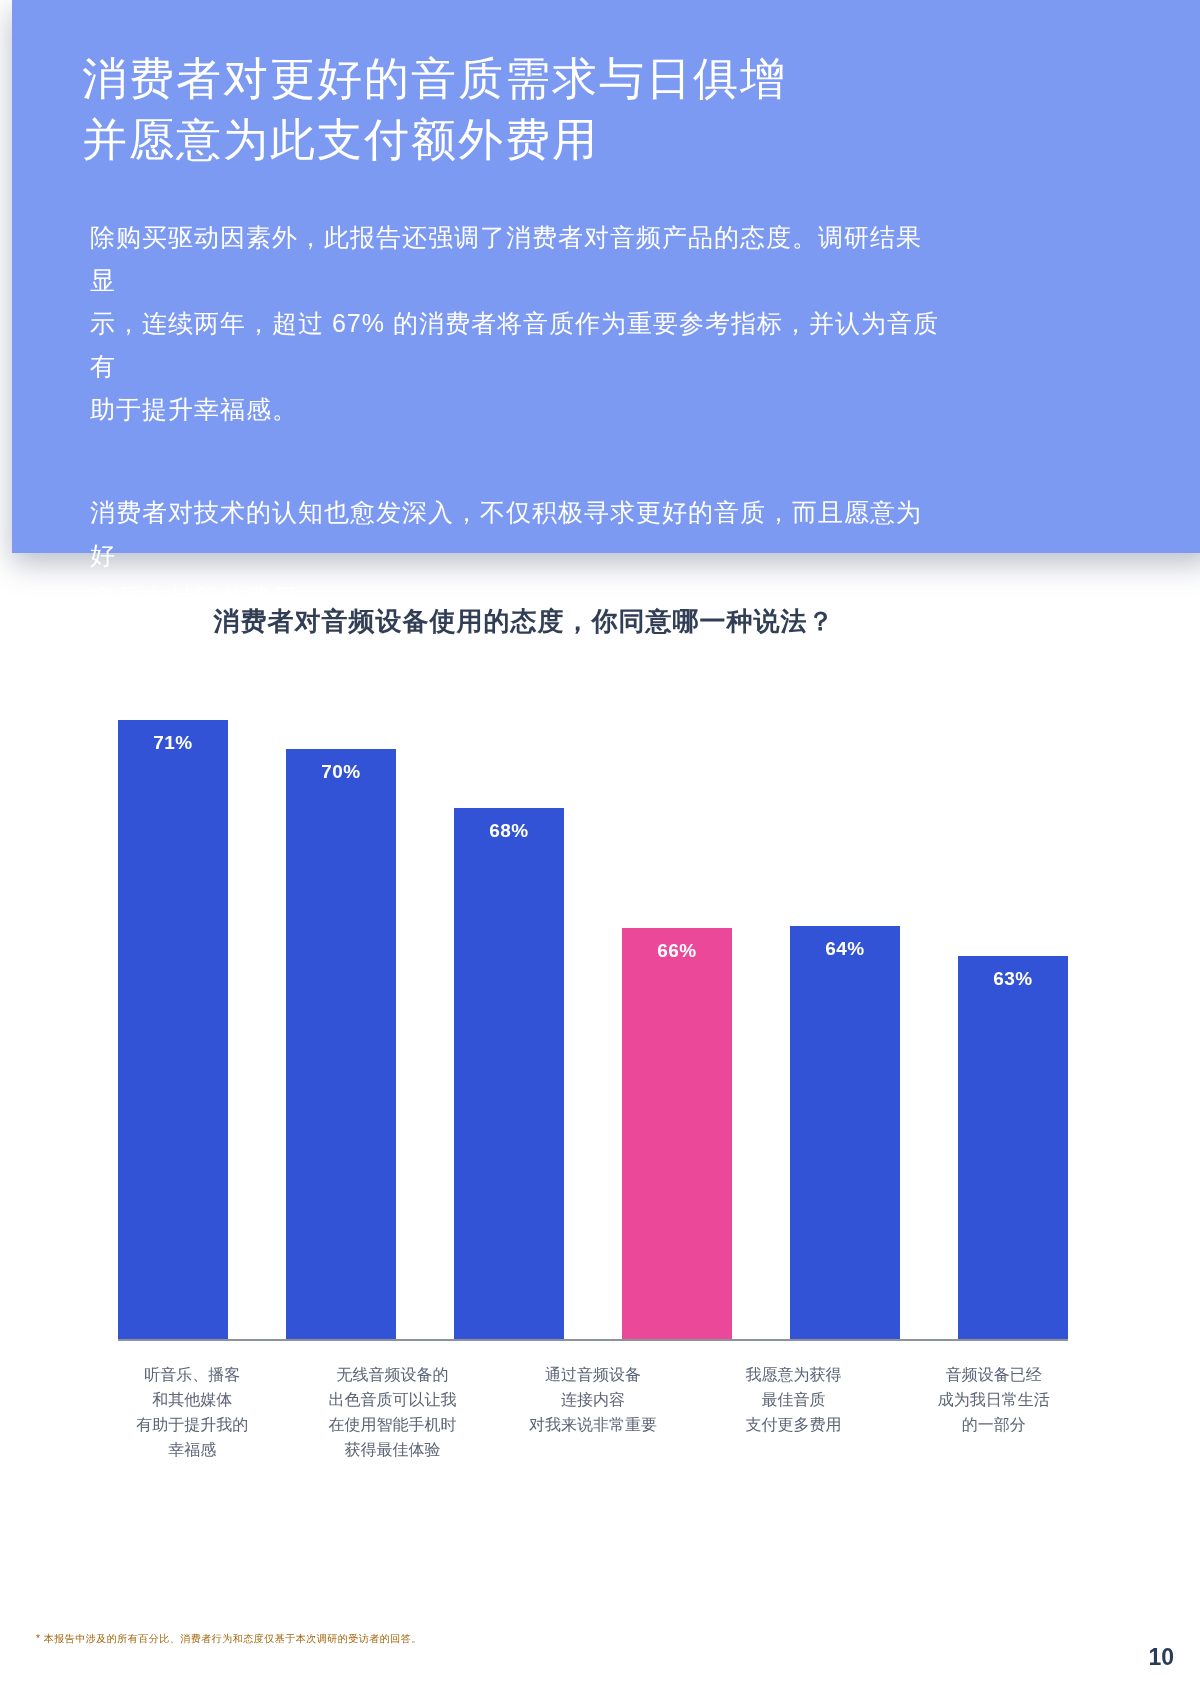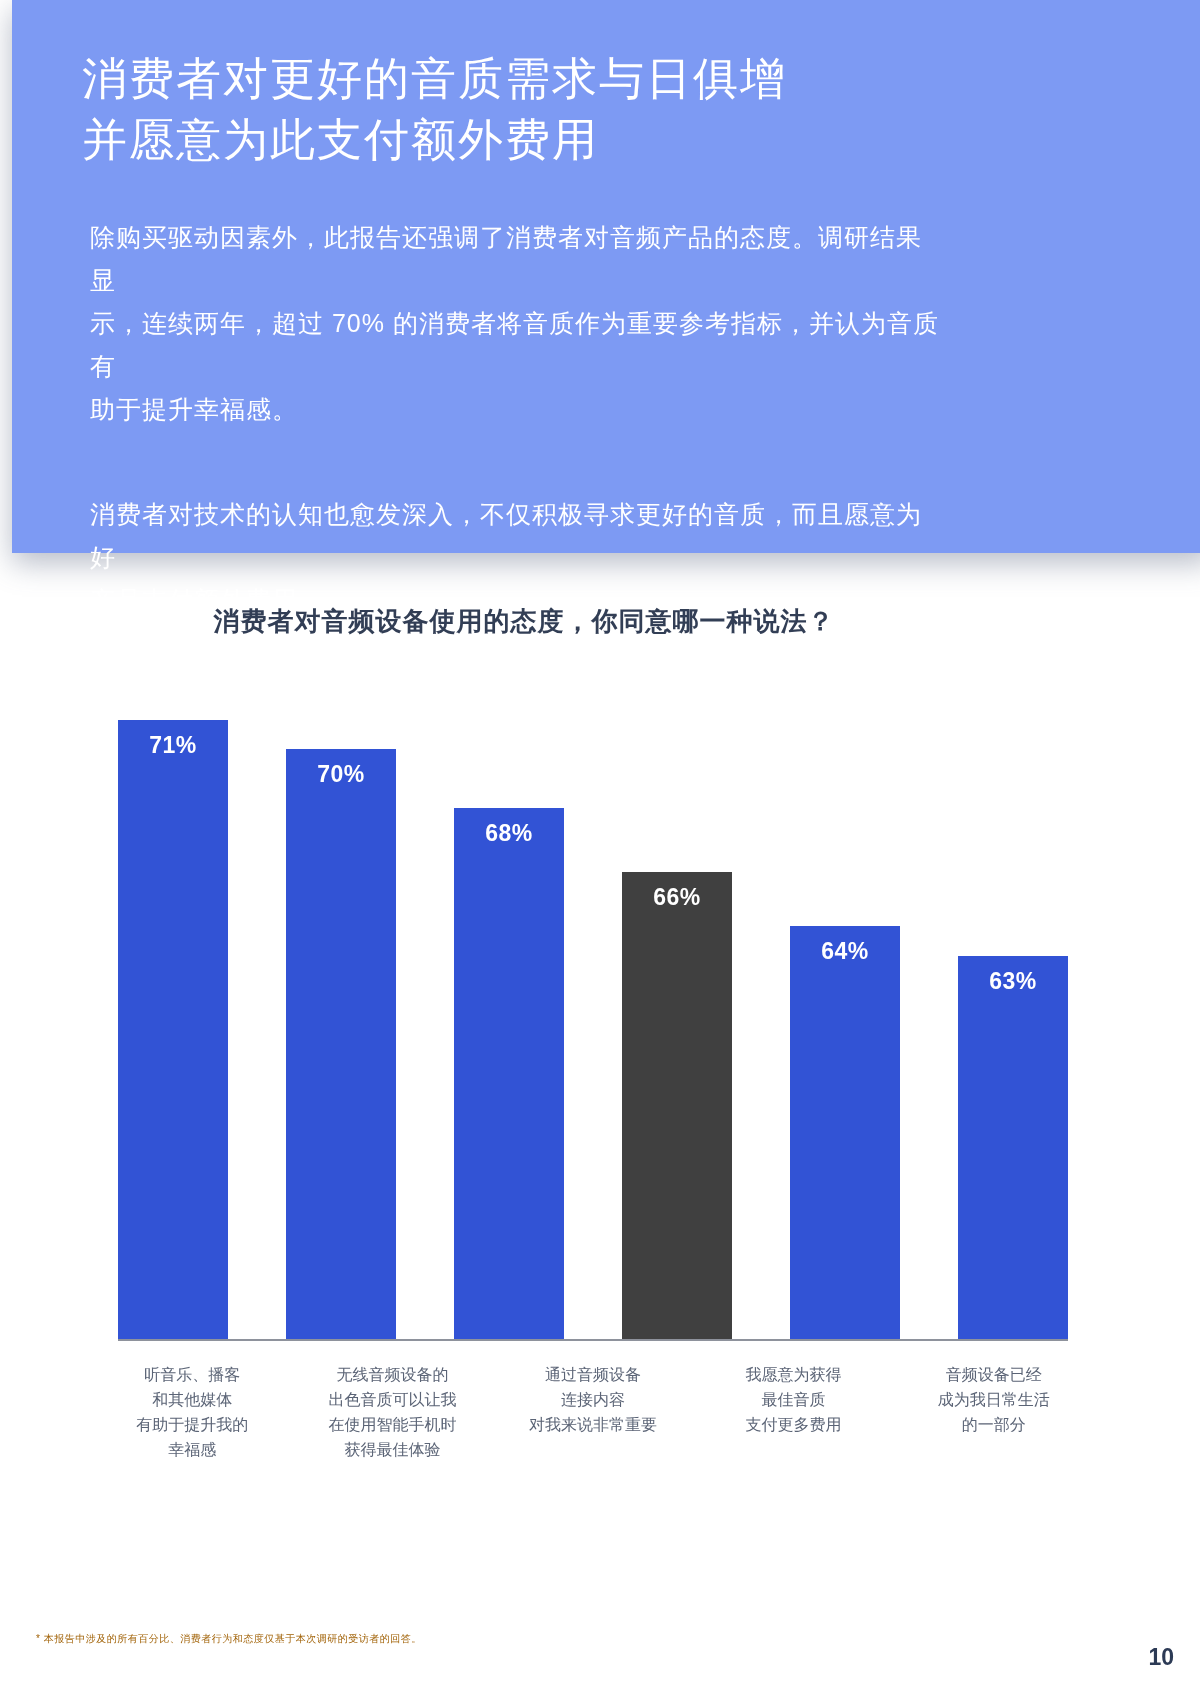--- a/index.html
+++ b/index.html
@@ -38,21 +38,21 @@
     margin-left: 8px;
     width: 850px;
     color: #ffffff;
     font-size: 25px;
     line-height: 43px;
     font-weight: 500;
     letter-spacing: 1px;
     white-space: pre-line;
   }
   .header .para.p1 { margin-top: 46px; }
-  .header .para.p2 { margin-top: 62px; }
+  .header .para.p2 { margin-top: 62px; font-family: Liberation Mono, monospace; }
 
   
   .chart-title {
     position: absolute;
     top: 604px;
     left: 0;
     width: 1048px;
     text-align: center;
     font-size: 26px;
     font-weight: bold;
@@ -73,21 +73,21 @@
   .bar {
     width: 110px;
     background: #3253d5;
     display: flex;
     justify-content: center;
     align-items: flex-start;
     padding-top: 12px;
   }
   .bar-value {
     color: #ffffff;
-    font-size: 23px;
+    font-size: 19px;
     font-weight: bold;
     letter-spacing: 0.5px;
   }
   .chart-categories {
     position: absolute;
     left: 92px;
     top: 1362px;
     width: 1002px;
     display: flex;
   }
@@ -120,39 +120,39 @@
 </style>
 </head>
 <body>
 
 <div class="page">
 
   <div class="header" style="background: rgb(125, 154, 243); color: rgb(255, 255, 255); margin-left: 12px;">
     <h1 class="title">消费者对更好的音质需求与日俱增
 并愿意为此支付额外费用</h1>
     <p class="para p1">除购买驱动因素外，此报告还强调了消费者对音频产品的态度。调研结果显
-示，连续两年，超过 70% 的消费者将音质作为重要参考指标，并认为音质有
+示，连续两年，超过 67% 的消费者将音质作为重要参考指标，并认为音质有
 助于提升幸福感。</p>
     <p class="para p2">消费者对技术的认知也愈发深入，不仅积极寻求更好的音质，而且愿意为好
 产品支付额外费用。</p>
   </div>
 
   <div class="chart-title" style="color: rgb(50, 62, 85);">消费者对音频设备使用的态度，你同意哪一种说法？</div>
 
   <div class="chart-plot" style="border-bottom-color: rgb(142, 146, 156);">
       <div class="bar" style="height: 619px; background: rgb(50, 83, 213);">
         <div class="bar-value" style="color: rgb(255, 255, 255);">71%</div>
       </div>
       <div class="bar" style="height: 589.6px; background: rgb(50, 83, 213);">
         <div class="bar-value" style="color: rgb(255, 255, 255);">70%</div>
       </div>
       <div class="bar" style="height: 530.6px; background: rgb(50, 83, 213);">
         <div class="bar-value" style="color: rgb(255, 255, 255);">68%</div>
       </div>
-      <div class="bar" style="height: 467px; background: #404040;">
+      <div class="bar" style="height: 411px; background: #ec4899;">
         <div class="bar-value" style="color: rgb(255, 255, 255);">66%</div>
       </div>
       <div class="bar" style="height: 412.7px; background: rgb(50, 83, 213);">
         <div class="bar-value" style="color: rgb(255, 255, 255);">64%</div>
       </div>
       <div class="bar" style="height: 383.2px; background: rgb(50, 83, 213);">
         <div class="bar-value" style="color: rgb(255, 255, 255);">63%</div>
       </div>
     </div>
 

